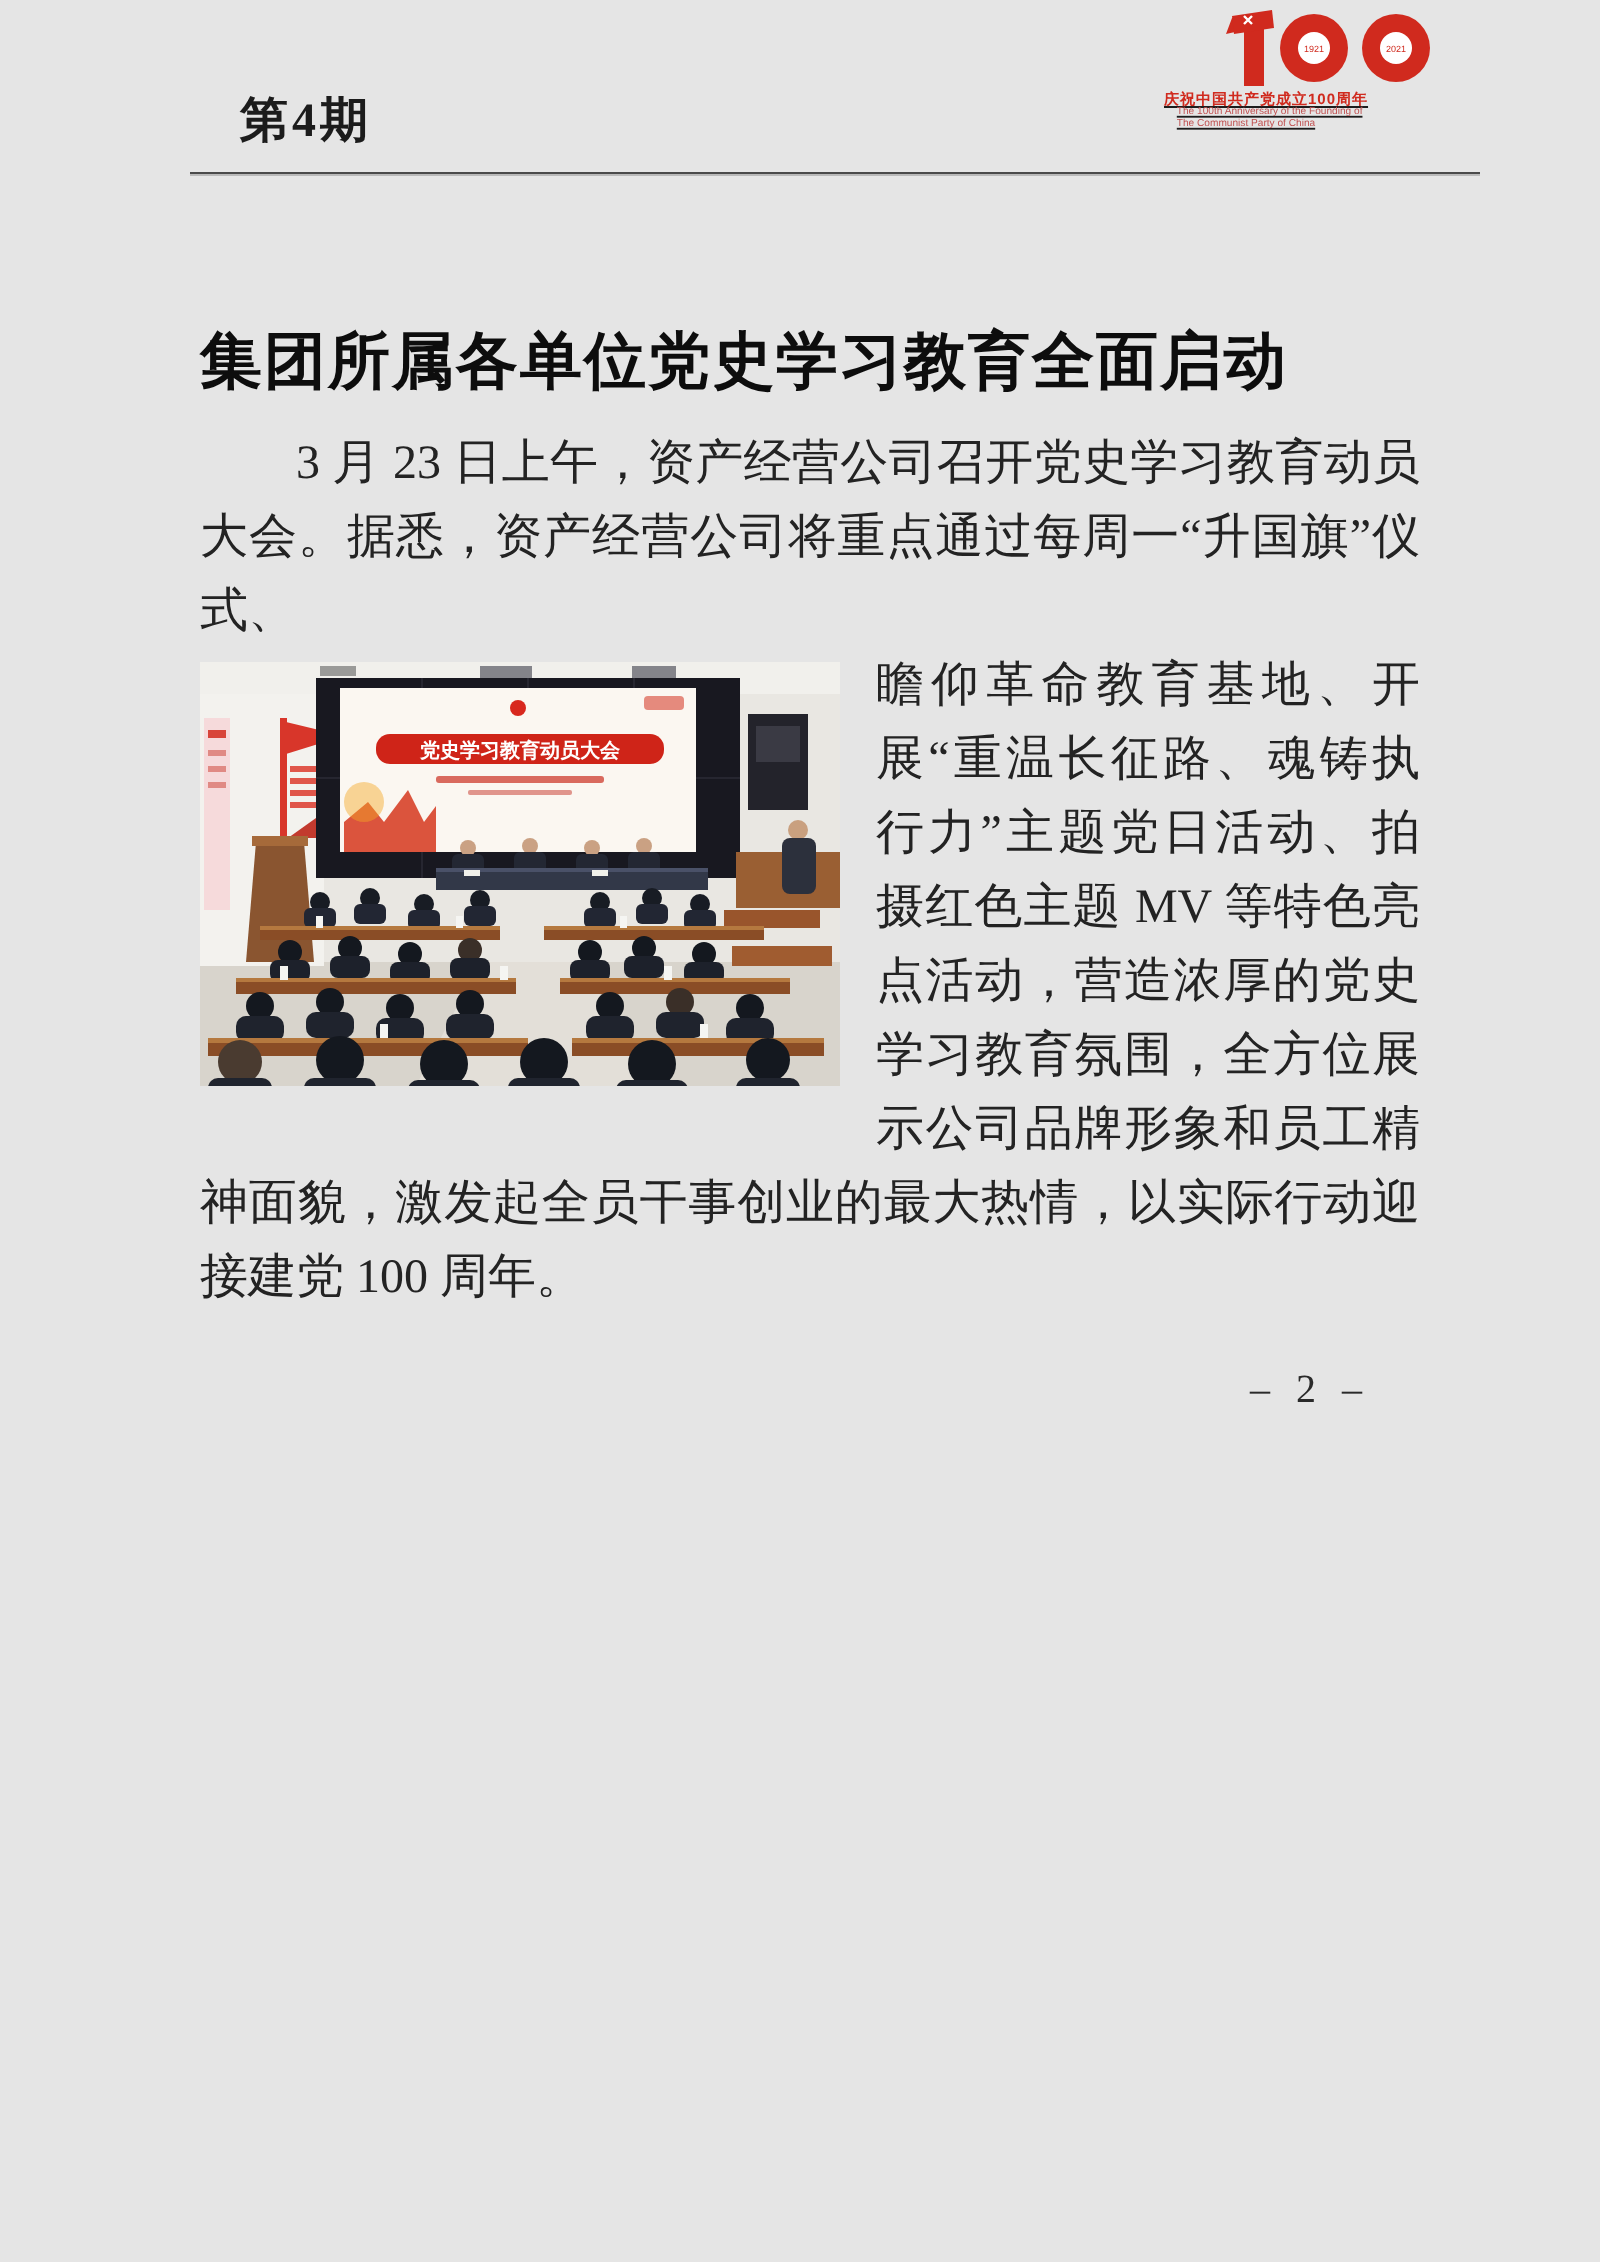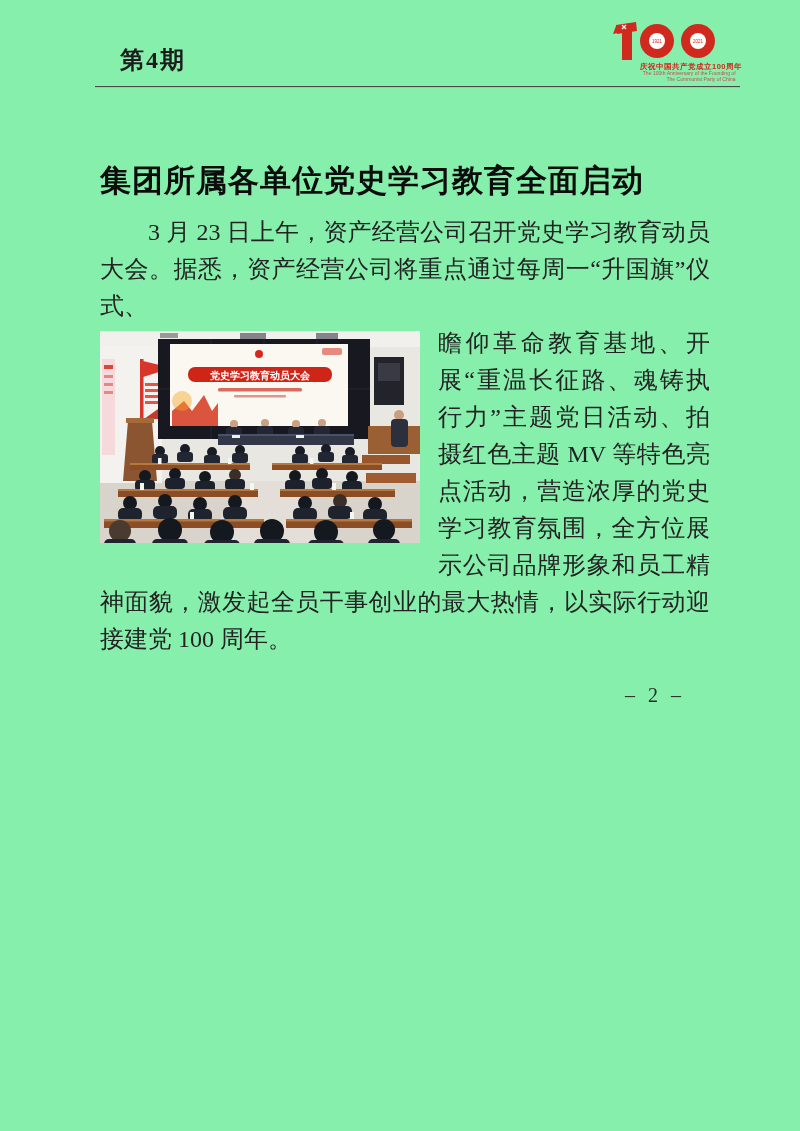--- a/index.html
+++ b/index.html
@@ -1,23 +1,23 @@
 <!DOCTYPE html>
 <html><head>
 <meta charset="utf-8">
 <style>
   * { margin: 0; padding: 0; box-sizing: border-box; }
   html, body { background: #ffffff; }
   body { width: 800px; font-family: "Liberation Serif", "DejaVu Serif", serif; color: #1c1c1c; }
-  .page { position: relative; width: 800px; height: 1131px; background: #86efac; overflow: hidden; }
+  .page { position: relative; width: 800px; height: 1131px; background: #e5e5e5; overflow: hidden; }
 
   
   .header { position: relative; height: 92px; }
   .issue-label { position: absolute; left: 120px; top: 44px; font-size: 24px; font-weight: bold; letter-spacing: 2px; }
-  .logo-block { position: absolute; right: 58px; top: 22px; width: 160px; text-align: right; line-height: 1.05; }
+  .logo-block { position: absolute; right: 58px; top: 5px; width: 160px; text-align: left; line-height: 1.05; text-decoration: underline; }
   .logo-graphic { display: block; margin: 0 auto 1px auto; }
   .logo-cn { font-family: "Liberation Sans", "DejaVu Sans", sans-serif; font-size: 7.5px; font-weight: bold; letter-spacing: 0.5px; }
   .logo-en { font-family: "Liberation Sans", "DejaVu Sans", sans-serif; font-size: 5.5px; transform: scale(0.92); }
   .header-rule { position: absolute; left: 95px; right: 60px; top: 86px; height: 2px; background: #4a4a4a; border-bottom: 1px solid #b9b9b9; }
 
   
   .content { padding: 0 90px 0 100px; }
   .article-title { margin-top: 68px; text-align: left; font-size: 31px; font-weight: bold; letter-spacing: 1px; color: #0d0d0d; }
   .body-par { margin-top: 44px; font-size: 24px; line-height: 37px; text-align: justify; text-justify: inter-character; color: #232323; }
   .indent { text-indent: 2em; }

